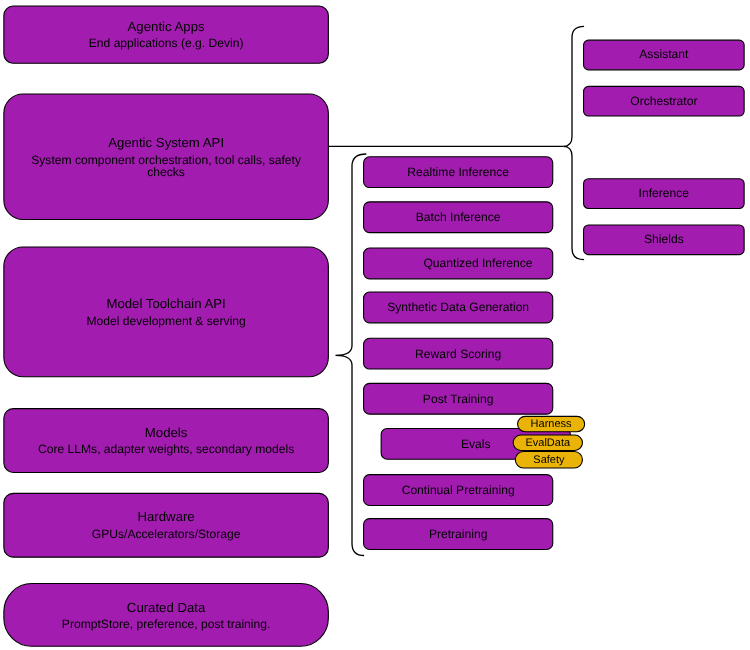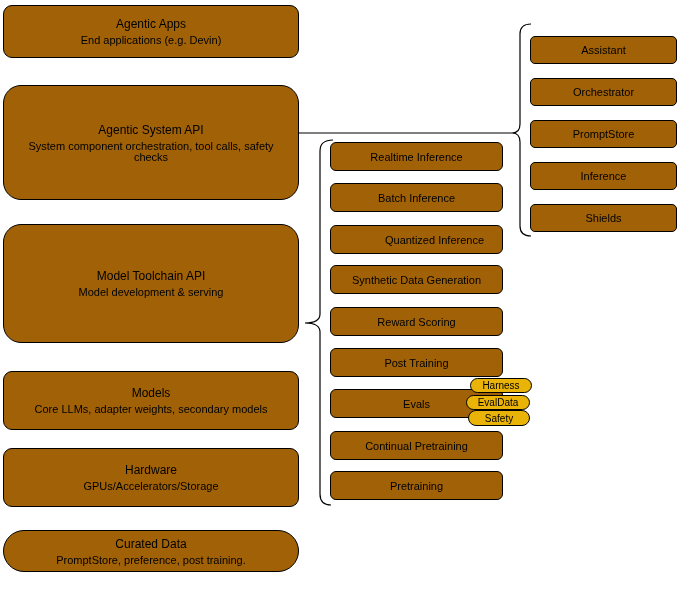--- a/index.html
+++ b/index.html
@@ -19,42 +19,42 @@
   .connectors {
     position: absolute;
     left: 0; top: 0;
     width: 682px; height: 591px;
     pointer-events: none;
   }
   .node {
     position: absolute;
     box-sizing: border-box;
     border: 1.2px solid #000000;
-    background: #a16207;
+    background: #a21caf;
     display: flex;
     flex-direction: column;
     align-items: center;
     justify-content: center;
     text-align: center;
   }
   
   .big-node { left: 3px; width: 296px; border-radius: 9px; gap: 4px; padding: 2px 8px; }
   .big-node .title { font-size: 12px; line-height: 14px; }
   .big-node .subtitle { font-size: 11px; line-height: 11px; }
   .bn-1 { top: 5px;   height: 53px; }
   .bn-2 { top: 85px;  height: 115px; border-radius: 18px; }
   .bn-3 { top: 224px; height: 119px; border-radius: 18px; }
   .bn-4 { top: 371px; height: 59px; }
   .bn-5 { top: 448px; height: 59px; }
-  .bn-6 { top: 530px; height: 42px; border-radius: 26px; }
+  .bn-6 { top: 530px; height: 58px; border-radius: 26px; }
   
   .mid-node { left: 330px; width: 173px; height: 29px; border-radius: 6px; font-size: 11px; }
   .mn-1 { top: 142px; } .mn-2 { top: 183px; } .mn-3 { top: 225px; padding-left: 36px; }
   .mn-4 { top: 265px; } .mn-5 { top: 307px; } .mn-6 { top: 348px; }
-  .mn-7 { top: 389px; } .mn-8 { top: 431px; } .mn-9 { top: 471px; }
+  .mn-7 { top: 389px; margin-left: 16px; } .mn-8 { top: 431px; } .mn-9 { top: 471px; }
   
   .right-node { left: 530px; width: 147px; height: 28px; border-radius: 5px; font-size: 11px; }
   .rn-1 { top: 36px; } .rn-2 { top: 78px; } .rn-3 { top: 120px; }
   .rn-4 { top: 162px; } .rn-5 { top: 204px; }
   
   .tag {
     position: absolute;
     box-sizing: border-box;
     border: 1.2px solid #000000;
     background: #eab308;
@@ -113,17 +113,16 @@
   <div class="node mid-node mn-7">Evals</div>
   <div class="node mid-node mn-8">Continual Pretraining</div>
   <div class="node mid-node mn-9">Pretraining</div>
 
   <div class="tag tag-1">Harness</div>
   <div class="tag tag-2">EvalData</div>
   <div class="tag tag-3">Safety</div>
 
   <div class="node right-node rn-1">Assistant</div>
   <div class="node right-node rn-2">Orchestrator</div>
-  <div class="node right-node rn-3">PromptStore</div>
   <div class="node right-node rn-4">Inference</div>
   <div class="node right-node rn-5">Shields</div>
 
 </div>
 
 </body></html>

